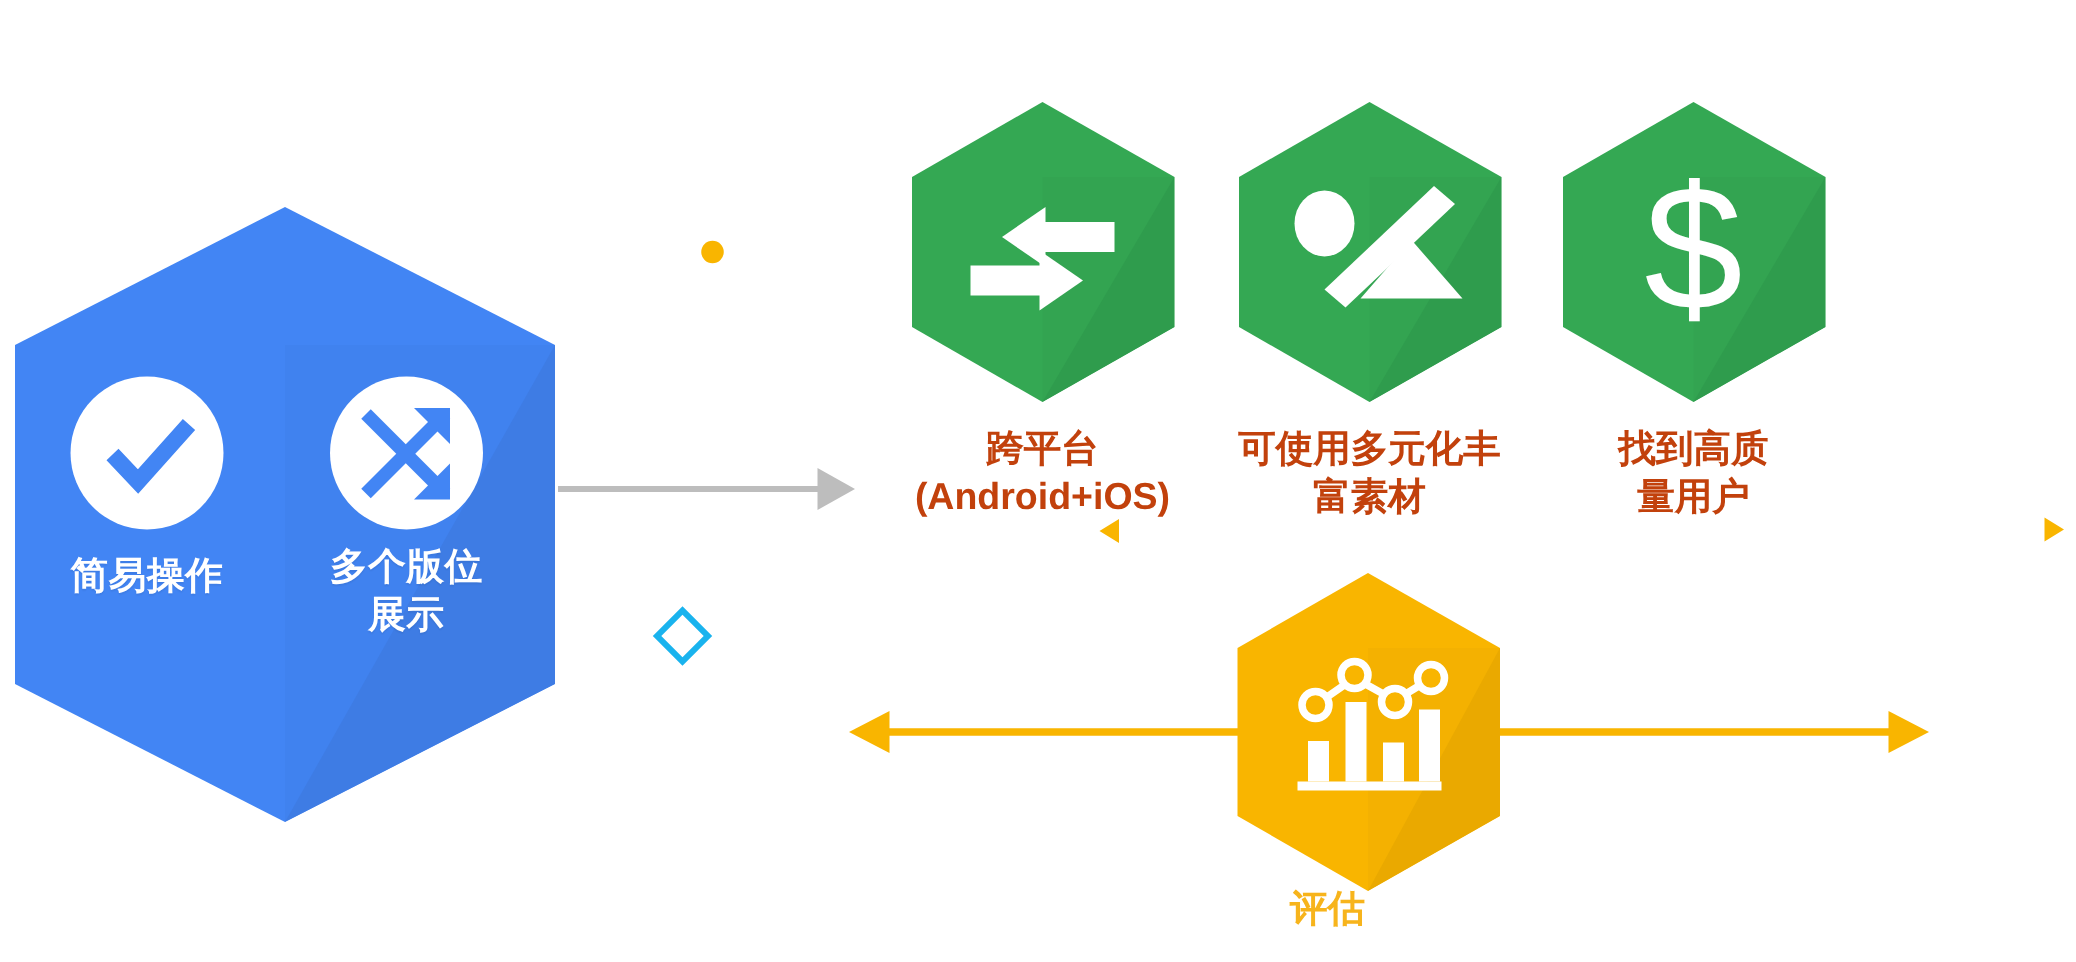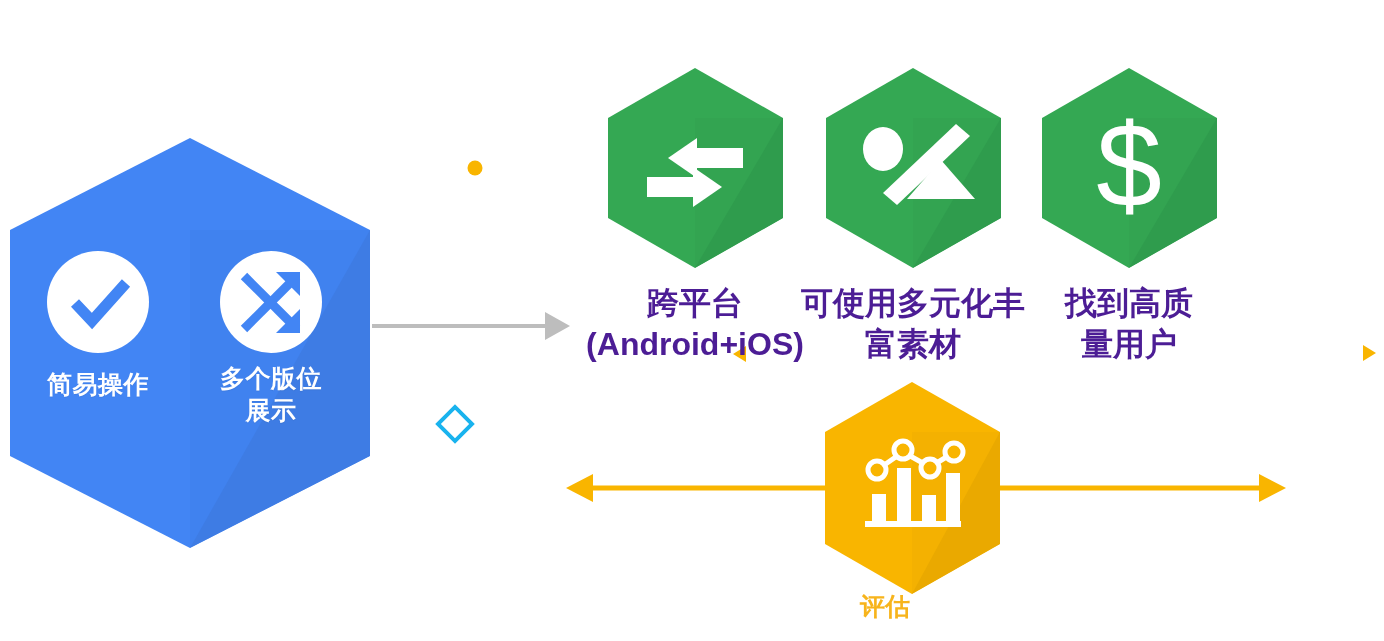--- a/index.html
+++ b/index.html
@@ -35,22 +35,22 @@
     white-space: pre-line;
     user-select: none;
   }
   .label-blue {
     color: #ffffff;
     font-size: 25px;
     letter-spacing: 0.5px;
     text-shadow: 0 1px 1px rgba(0,0,0,0.06);
   }
   .label-green {
-    color: #4c1d95;
-    font-size: 32px;
+    color: #c2410c;
+    font-size: 25px;
   }
   .label-yellow {
     color: #f7b41c;
     font-size: 25px;
   }
 </style>
 </head>
 <body>
 
 <div id="stage">

